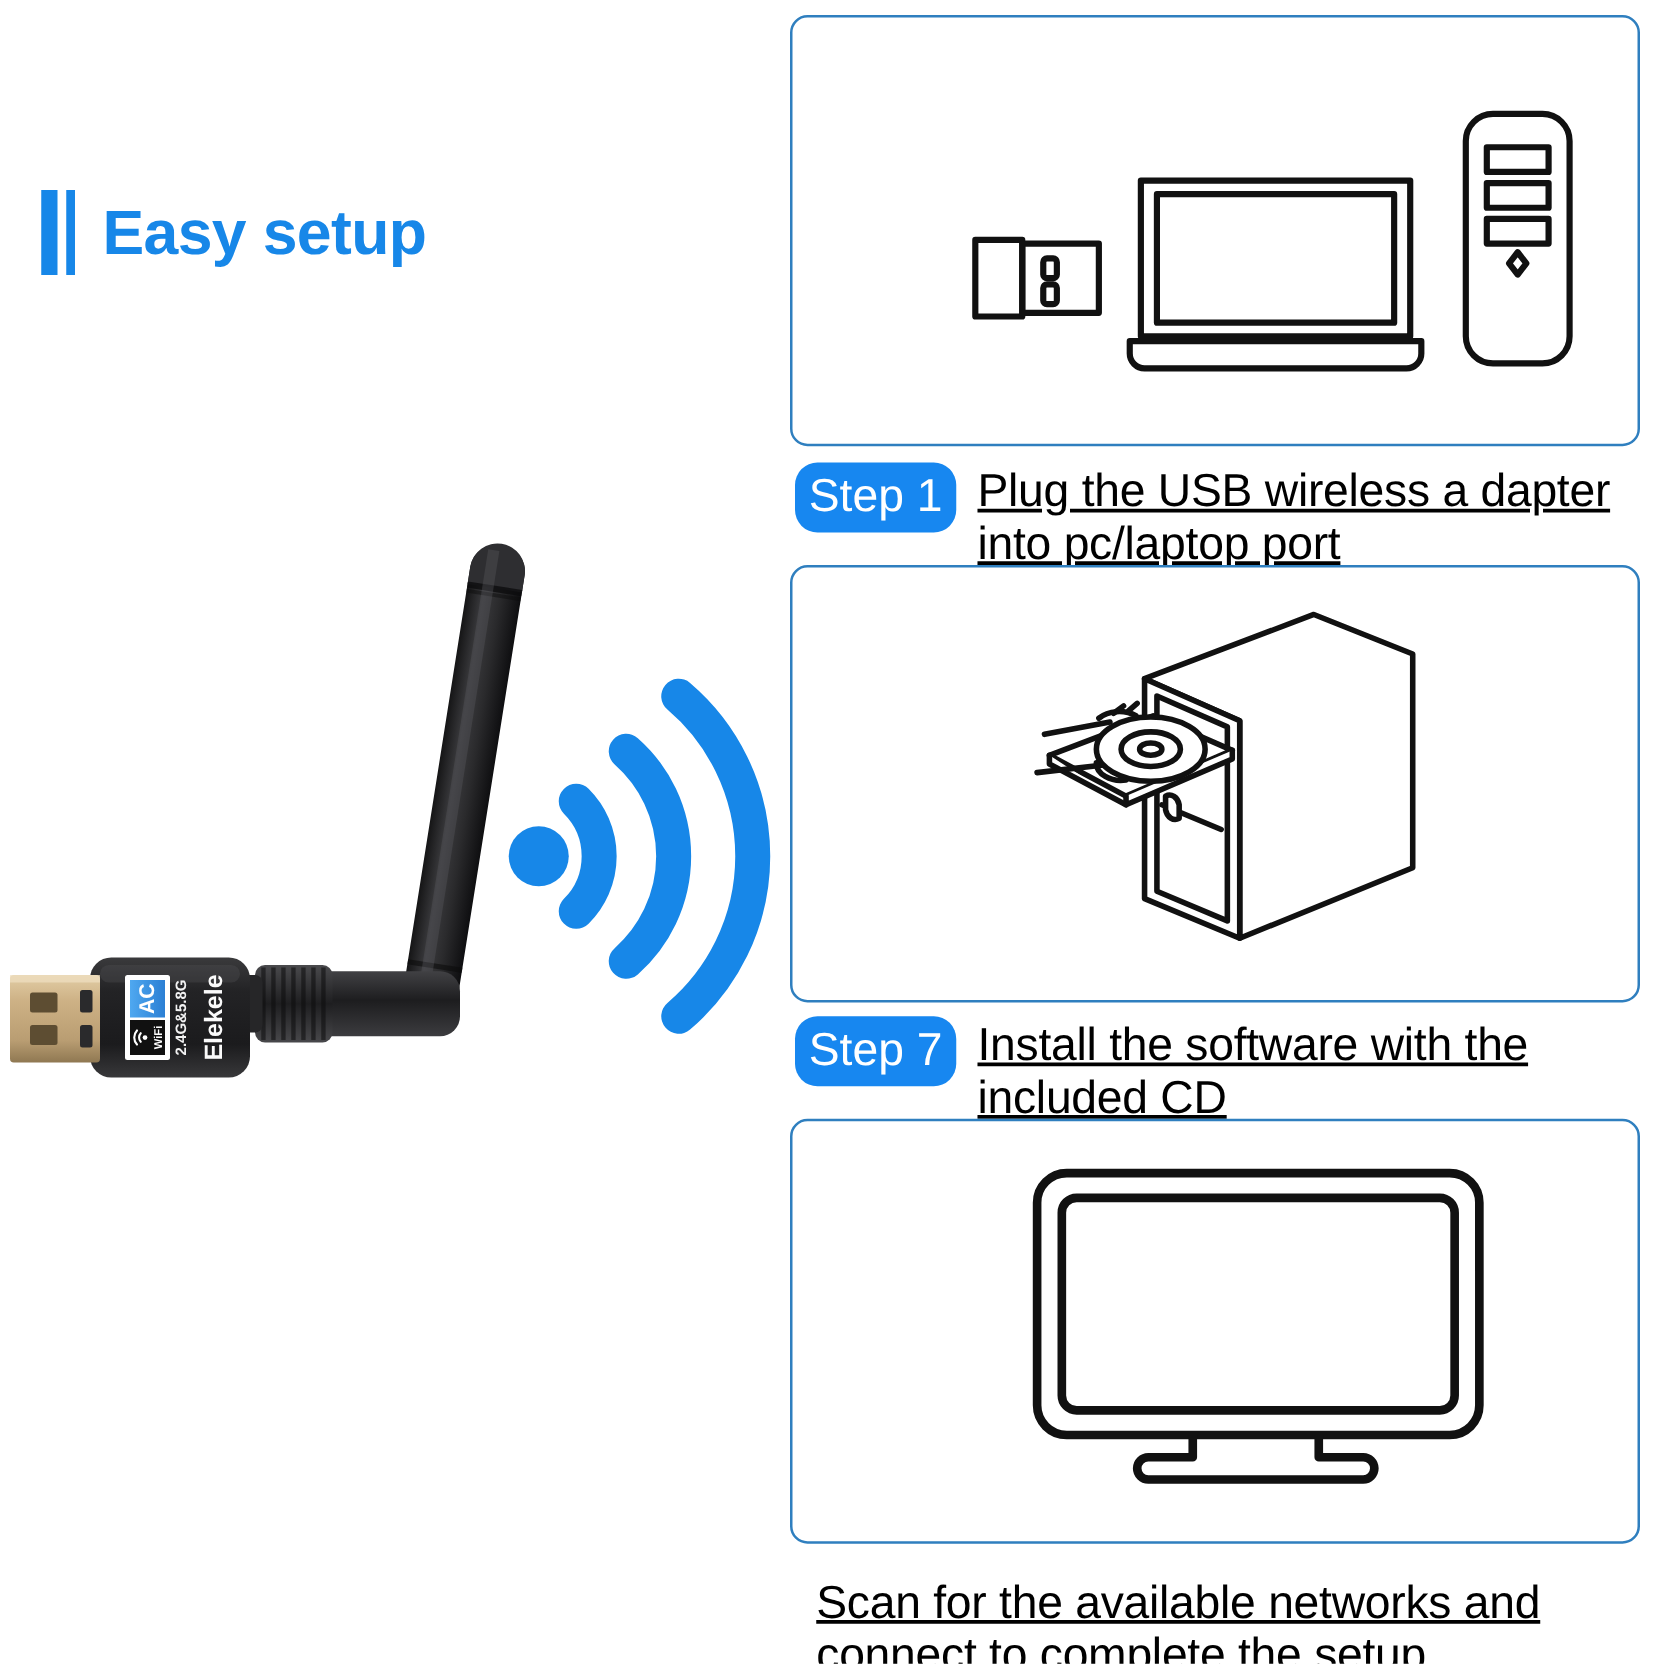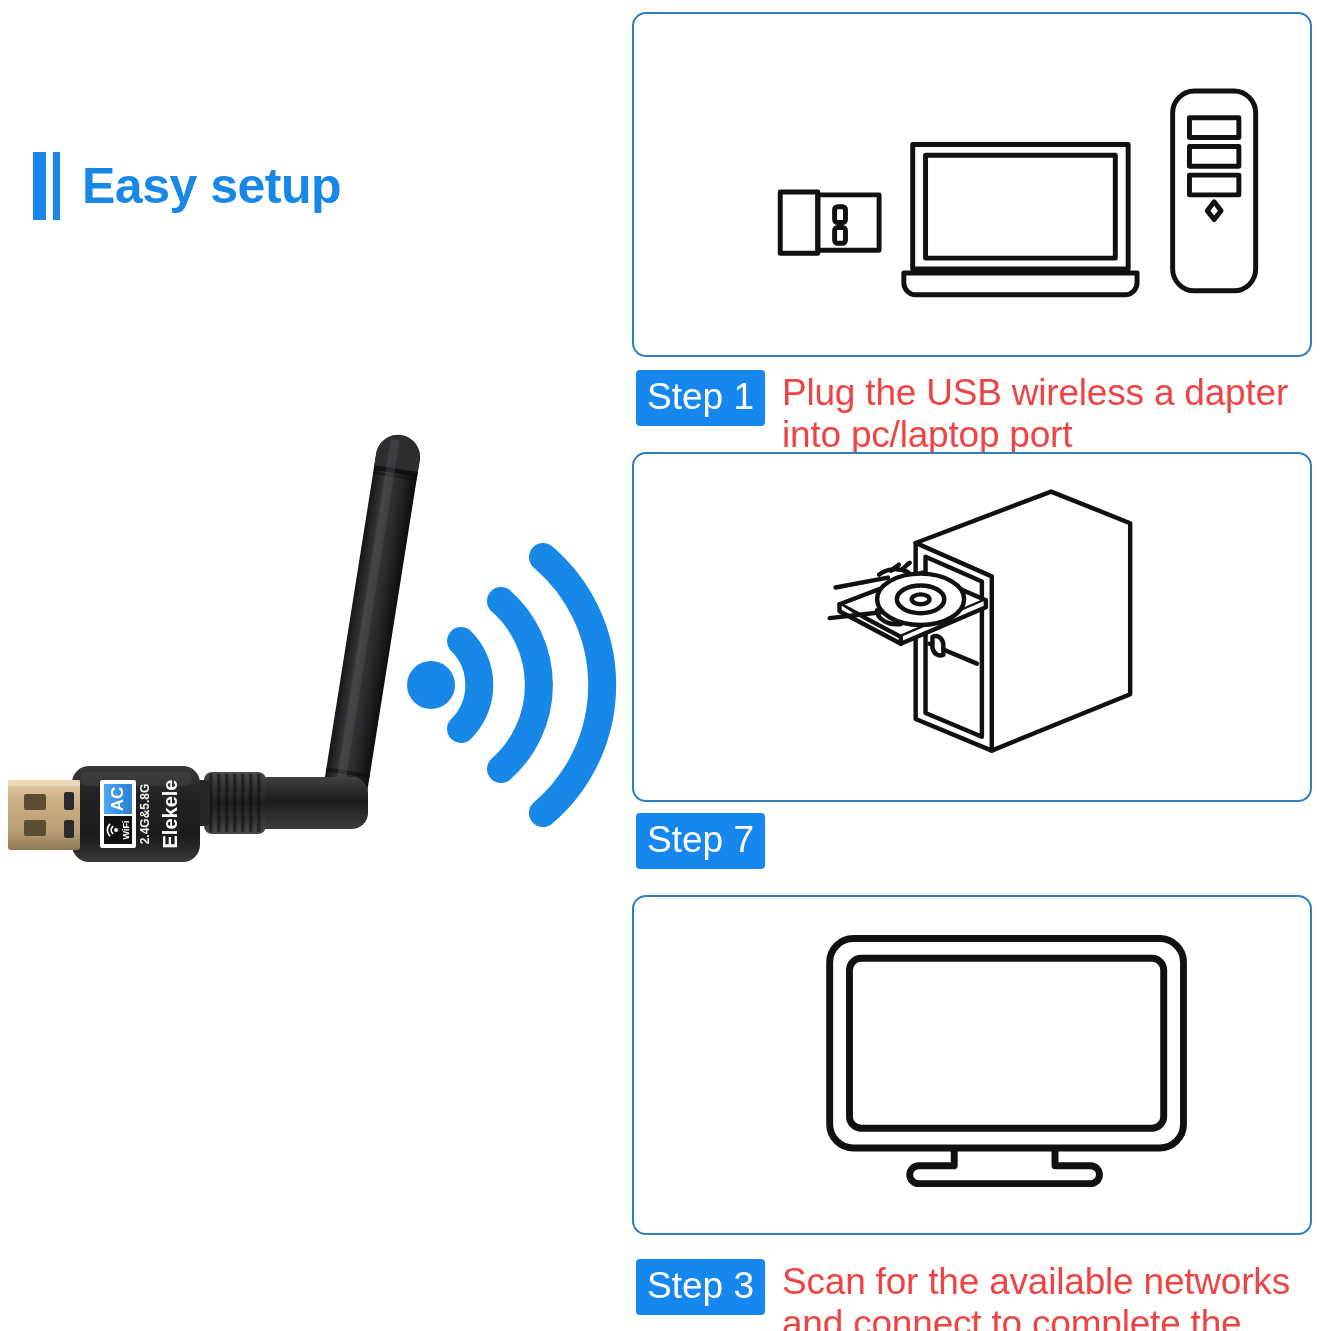--- a/index.html
+++ b/index.html
@@ -97,35 +97,36 @@
     align-items: flex-start;
   }
   #caption-1 { top: 370px; }
   #caption-2 { top: 813px; }
   #caption-3 { top: 1259px; }
 
   .step-badge {
     flex: 0 0 auto;
     background: #1787f0;
     color: #ffffff;
-    border-radius: 4px;
+    border-radius: 18px;
     font-size: 37px;
     line-height: 1;
     padding: 8px 11px 11px 11px;
     white-space: nowrap;
     letter-spacing: 0px;
   }
   .caption-text {
     flex: 1 1 auto;
     margin-left: 17px;
     font-size: 37px;
     line-height: 1.13;
-    color: #ef4444;
+    color: #000000;
     letter-spacing: -0.2px;
     padding-top: 2px;
+    text-decoration: underline;
   }
 </style>
 </head>
 <body>
 
 <div id="heading">
   <div class="bar-group">
     <div class="bar-thick"></div>
     <div class="bar-thin"></div>
   </div>
@@ -297,27 +298,27 @@
         <path d="M246 122 A22 16 0 0 1 276 120"></path>
         <path d="M244 158 A20 14 0 0 0 268 172"></path>
         <path d="M258 118 L266 112"></path>
         <path d="M270 116 L277 110"></path>
       </g>
     </g>
   </svg>
 </div>
 <div class="caption" id="caption-2">
   <div class="step-badge">Step 7</div>
+  <div class="caption-text">Install the software with the included CD</div>
 </div>
 
 <div class="panel" id="panel-3">
   <svg class="panel-art" viewBox="0 0 680 340" xmlns="http://www.w3.org/2000/svg" fill="none" stroke="#111111" stroke-width="7" stroke-linejoin="round">
     <g>
       <rect x="196" y="42" width="358" height="212" rx="24"></rect>
       <rect x="216" y="62" width="318" height="172" rx="12"></rect>
       <path d="M322 254 L322 272 L286 272 A9 9 0 0 0 286 290 L460 290 A9 9 0 0 0 460 272 L424 272 L424 254"></path>
     </g>
   </svg>
 </div>
 <div class="caption" id="caption-3">
-  <div class="step-badge">Step 3</div>
   <div class="caption-text">Scan for the available networks and connect to complete the setup</div>
 </div>
 
 </body></html>

